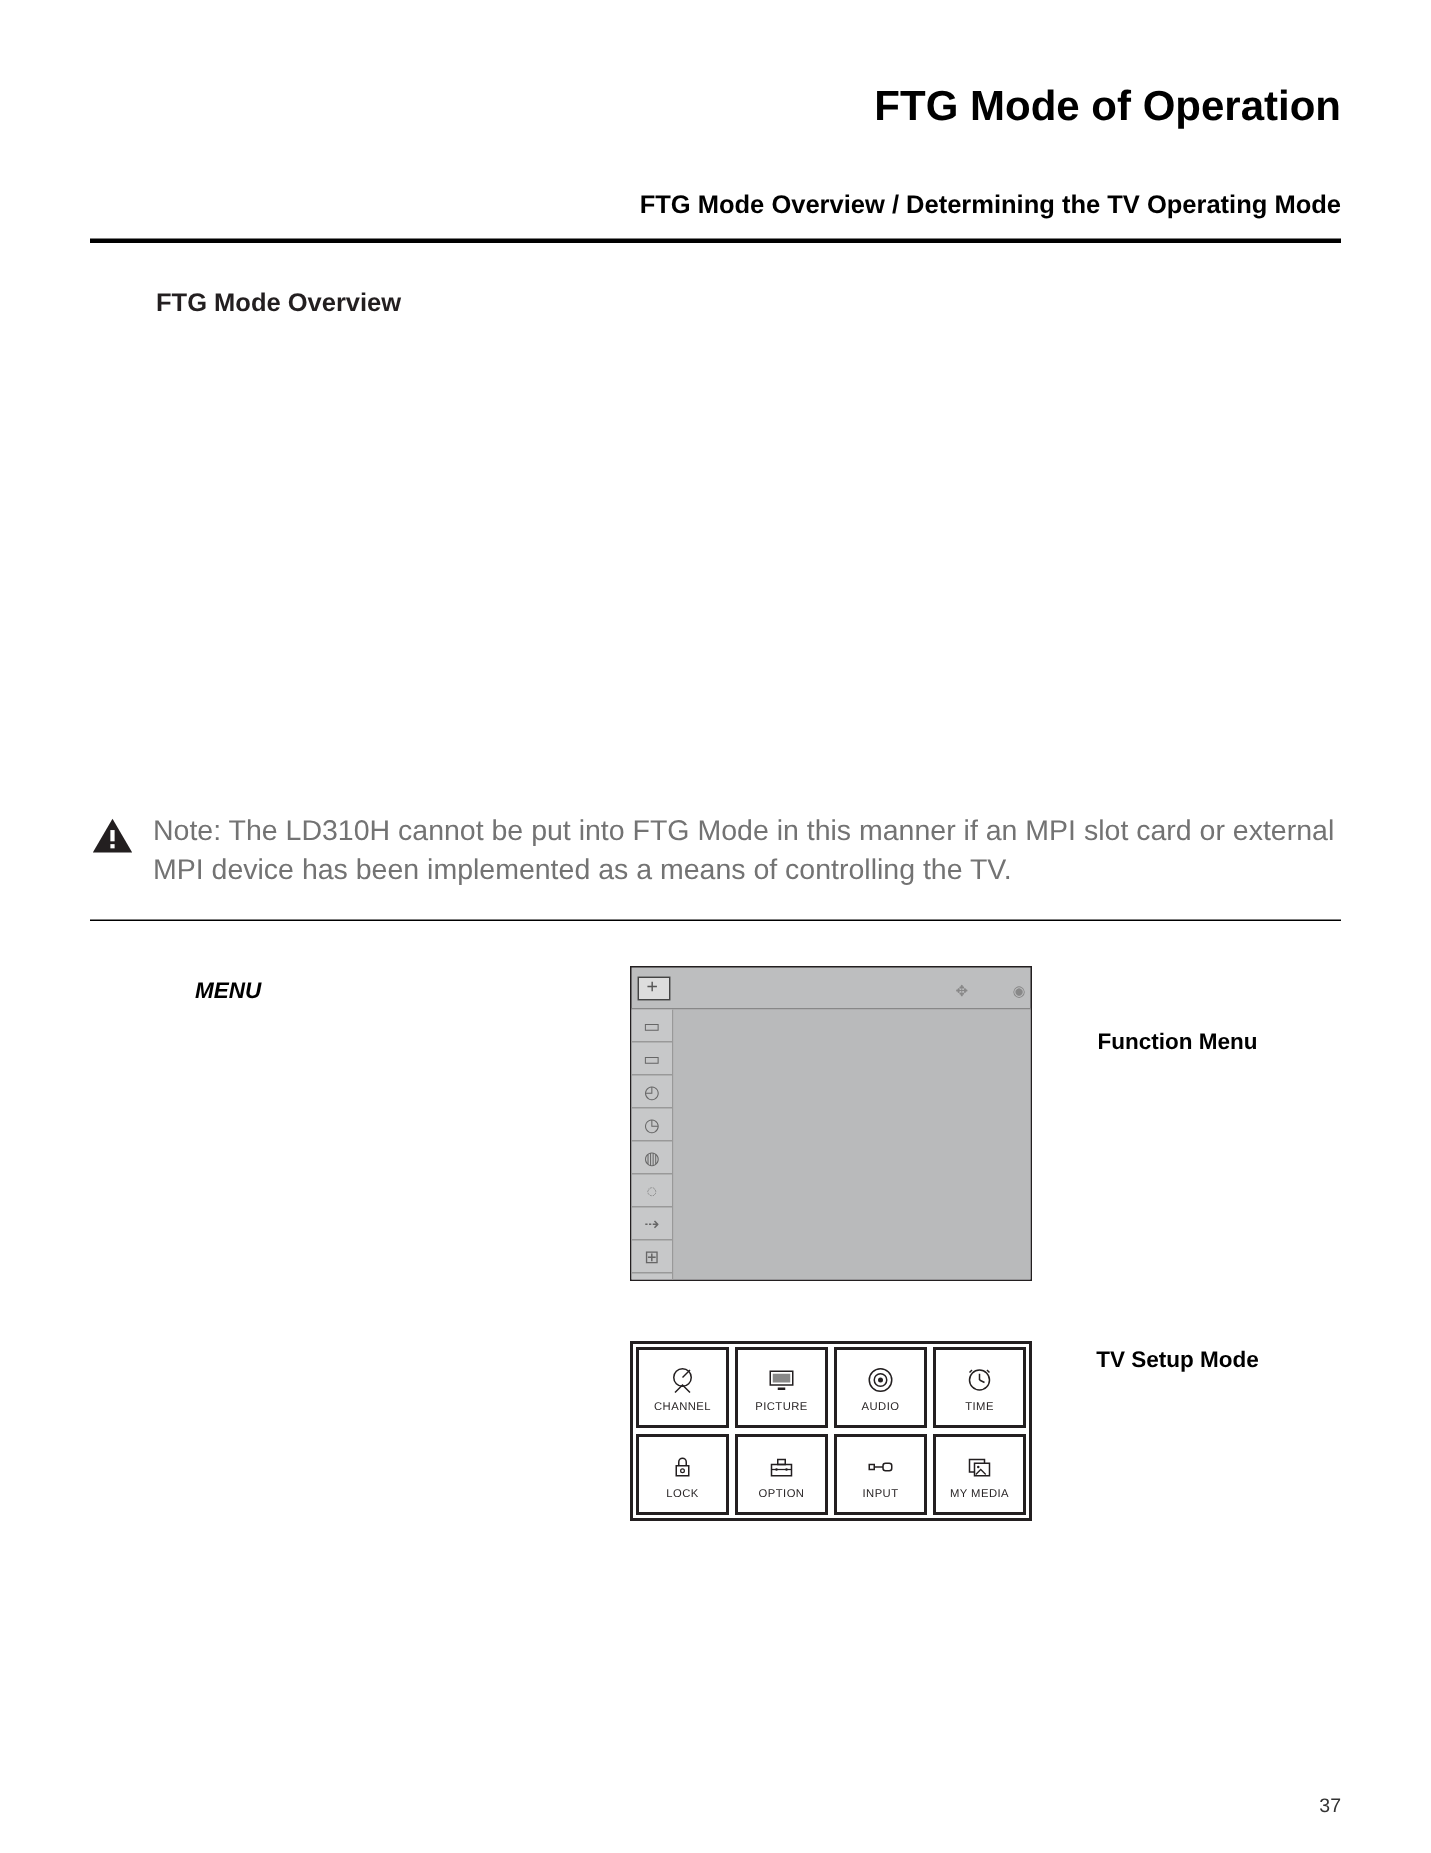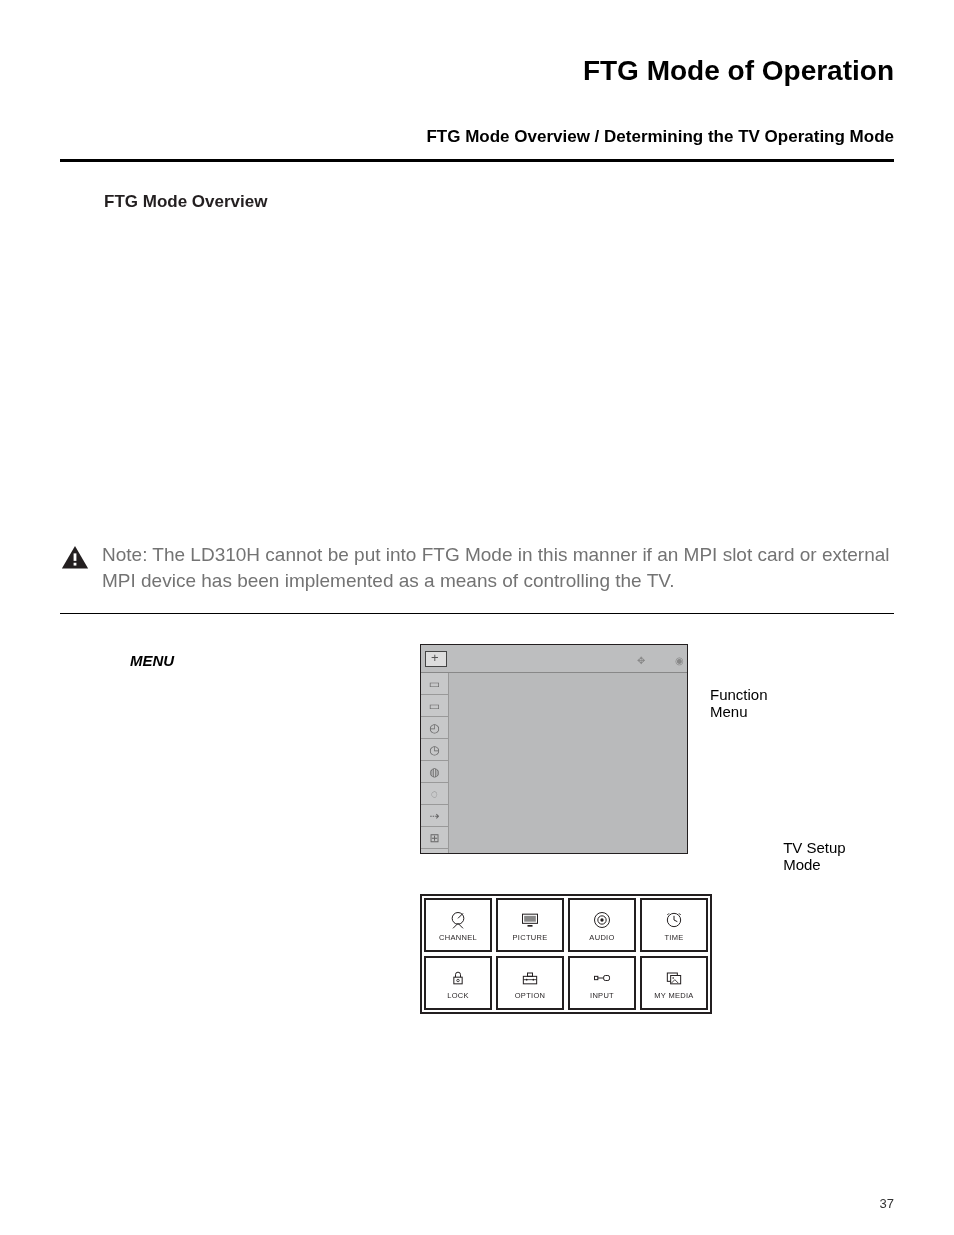--- a/index.html
+++ b/index.html
@@ -72,23 +72,24 @@
   .screens-col {
     width: 270px;
     display: flex;
     flex-direction: column;
     gap: 40px;
   }
   .side-labels {
     width: 170px;
     padding-left: 20px;
     font-size: 15px;
-    font-weight: normal;
-    display: flex;
-    flex-direction: row;
+    font-weight: bold;
+    display: flex;
+    flex-direction: column;
+    text-align: center;
   }
   .side-label-1 { margin-top: 42px; }
   .side-label-2 { margin-top: 195px; }
 
   
   .func-menu {
     width: 268px;
     height: 210px;
     border: 1.5px solid #231f20;
     background: #bdbebf;
@@ -132,21 +133,21 @@
     display: flex;
     align-items: center;
     justify-content: center;
     color: #666;
     font-size: 12px;
   }
   .func-main { flex: 1; background: #b9babb; }
 
   
   .setup-grid {
-    width: 292px;
+    width: 268px;
     border: 2px solid #231f20;
     display: grid;
     grid-template-columns: repeat(4, 1fr);
     grid-auto-rows: 58px;
     background: #fff;
   }
   .setup-cell {
     border: 2px solid #231f20;
     margin: 2px;
     display: flex;

